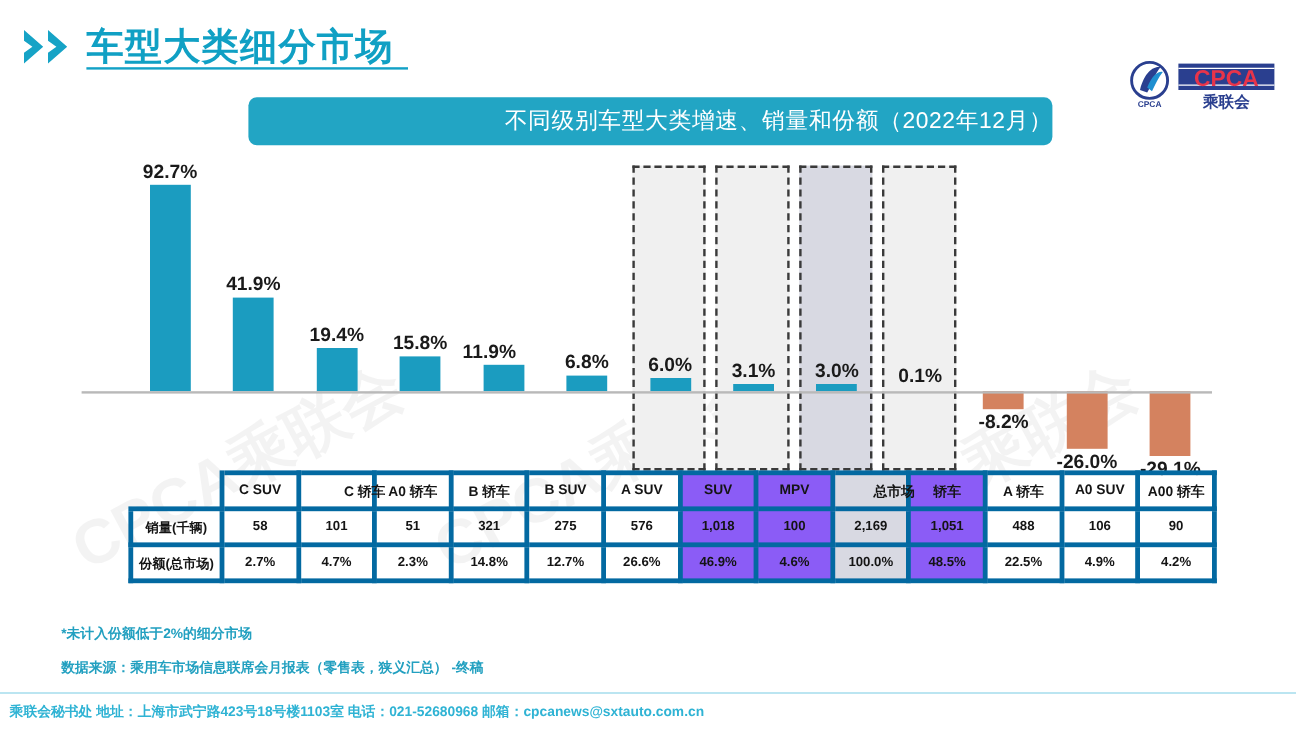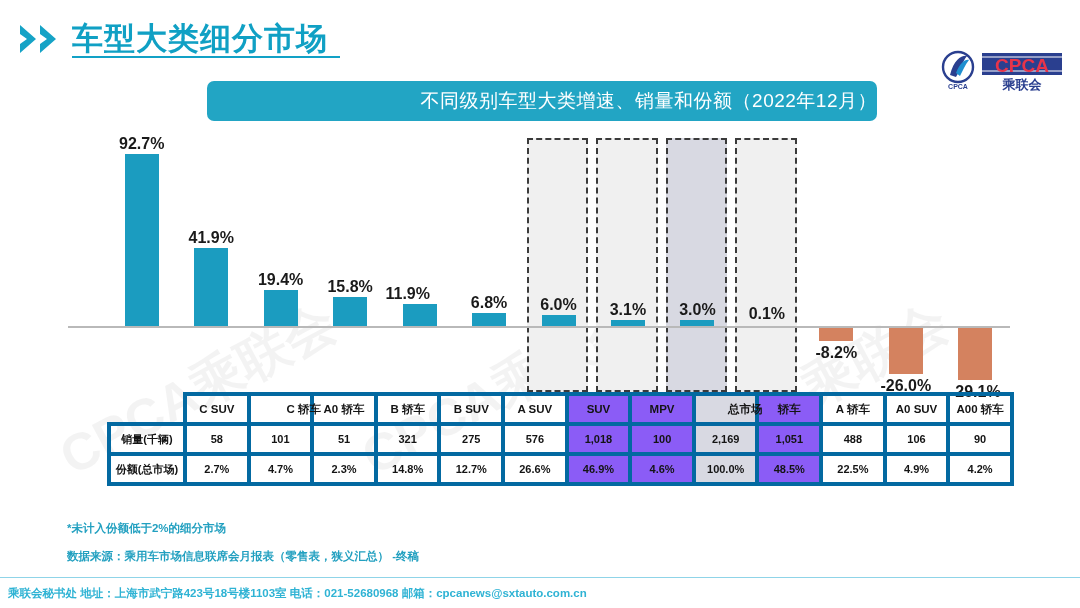--- a/index.html
+++ b/index.html
@@ -75,21 +75,21 @@
     padding:0 1px; font-weight:700; white-space:nowrap;
   }
   #tbl th { font-size:11.5px; }
   #tbl .rowhead { font-size:11px; text-align:center; }
   #tbl .corner { border-left:none; border-top:none; }
   #tbl td.shade, #tbl th.shade { background:#8b5cf6; }
   #tbl td.shade-dark, #tbl th.shade-dark { background:#d8d9e2; }
 
   
   .note {
-    position:absolute; left:67px; color:#22a0c0; font-size:11.5px; font-weight:700;
+    position:absolute; left:51px; color:#22a0c0; font-size:11.5px; font-weight:700;
     white-space:nowrap;
   }
   .note1 { top:521px; }
   .note2 { top:549px; }
 
   
   .foot-line { position:absolute; left:0; top:577px; width:1080px; height:1px; background:#8fd4e8; }
   .foot-text {
     position:absolute; left:8px; top:586px; font-size:11.5px; color:#2fb3d4;
     font-weight:700; white-space:nowrap;

